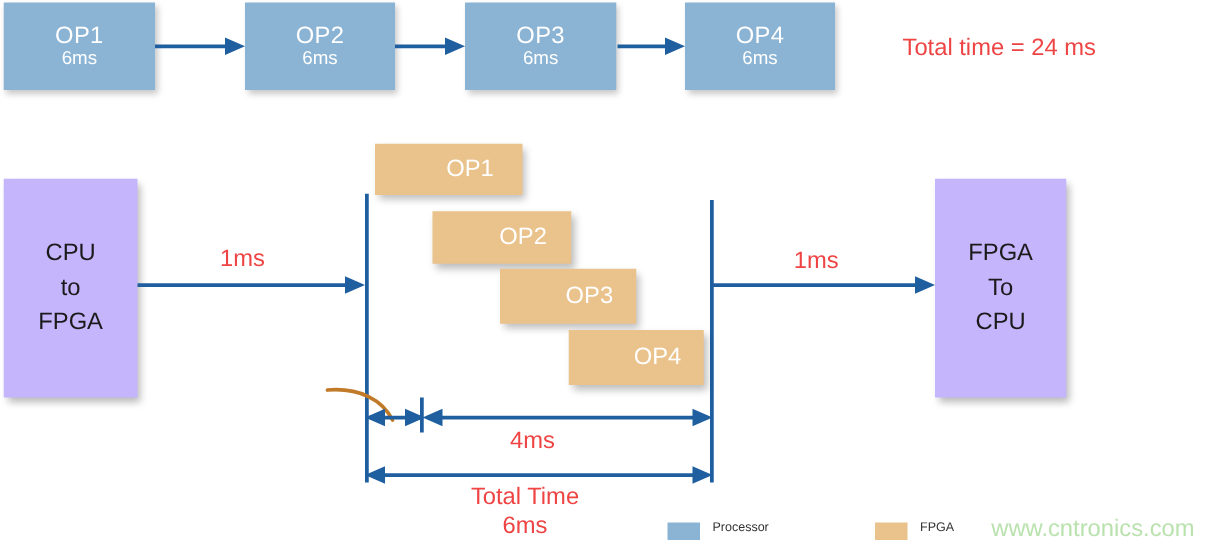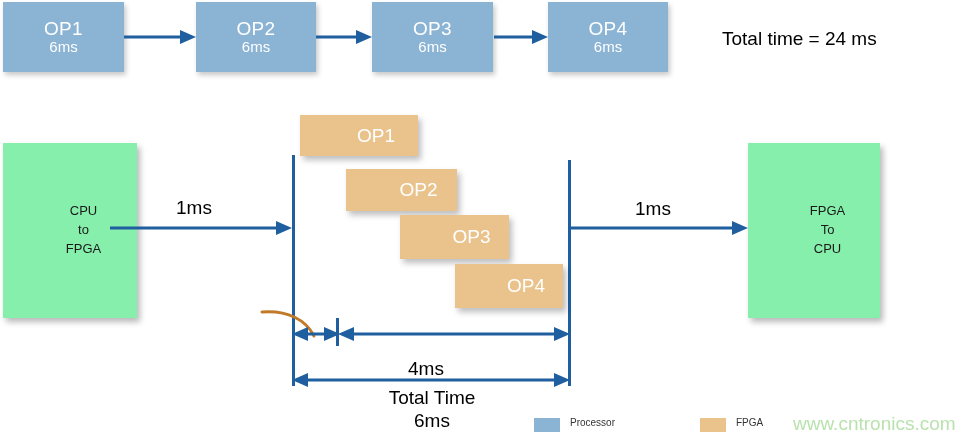--- a/index.html
+++ b/index.html
@@ -34,48 +34,47 @@
   .seq-box .op {
     font-size: 19px;
     letter-spacing: 0.3px;
   }
   .seq-box .ms {
     font-size: 15px;
   }
 
   
   .gray-box {
-    background: #86efac;
+    background: #c4b5fd;
     color: #1a1a1a;
     display: flex;
     flex-direction: column;
     align-items: center;
     justify-content: center;
-    font-size: 13px;
+    font-size: 19px;
     line-height: 1.45;
     box-shadow: 3px 4px 6px rgba(0,0,0,0.28);
-    padding-left: 27px;
   }
 
   
   .op-box {
     background: #eac28b;
     color: #ffffff;
     display: flex;
     align-items: center;
     justify-content: center;
     font-size: 19px;
     box-shadow: 3px 4px 6px rgba(0,0,0,0.26);
     padding-left: 34px;
     box-sizing: border-box;
   }
 
   
   .label {
-    color: #000000;
+    color: #ef4444;
     font-size: 17px;
     white-space: nowrap;
   }
   .label.big { font-size: 19px; }
   .label.center { text-align: center; }
 
   
   .vrule { background: #1f5fa0; width: 3px; }
   .tick  { background: #1f5fa0; width: 3px; }
 
@@ -187,28 +186,28 @@
     <line x1="4" y1="9" x2="44" y2="9" stroke="#1f5fa0" stroke-width="3"></line>
     <polygon points="16,2 0,9 16,16" fill="#1f5fa0"></polygon>
     <polygon points="32,2 48,9 32,16" fill="#1f5fa0"></polygon>
   </svg>
 
   <svg class="abs" style="left:338px; top:325px;" width="232" height="18">
     <line x1="4" y1="9" x2="228" y2="9" stroke="#1f5fa0" stroke-width="3"></line>
     <polygon points="16,2 0,9 16,16" fill="#1f5fa0"></polygon>
     <polygon points="216,2 232,9 216,16" fill="#1f5fa0"></polygon>
   </svg>
-  <div class="abs label big" style="left:408px; top:342px;margin-top:16px;">4ms</div>
+  <div class="abs label big" style="left:408px; top:342px;">4ms</div>
 
   <svg class="abs" style="left:292px; top:371px;" width="278" height="18">
     <line x1="4" y1="9" x2="274" y2="9" stroke="#1f5fa0" stroke-width="3"></line>
     <polygon points="16,2 0,9 16,16" fill="#1f5fa0"></polygon>
     <polygon points="262,2 278,9 262,16" fill="#1f5fa0"></polygon>
   </svg>
-  <div class="abs label big center" style="left:332px; top:387px; width:200px; line-height:1.2;">
+  <div class="abs label big center" style="left:320px; top:387px; width:200px; line-height:1.2;">
     <div>Total Time</div>
     <div>6ms</div>
   </div>
 
   <div class="abs legend-swatch" style="left:534px; top:418px; background:#8ab3d4;"></div>
   <div class="abs legend-text" style="left:570px; top:417px;">Processor</div>
 
   <div class="abs legend-swatch" style="left:700px; top:418px; background:#eac28b;"></div>
   <div class="abs legend-text" style="left:736px; top:417px;">FPGA</div>
 

